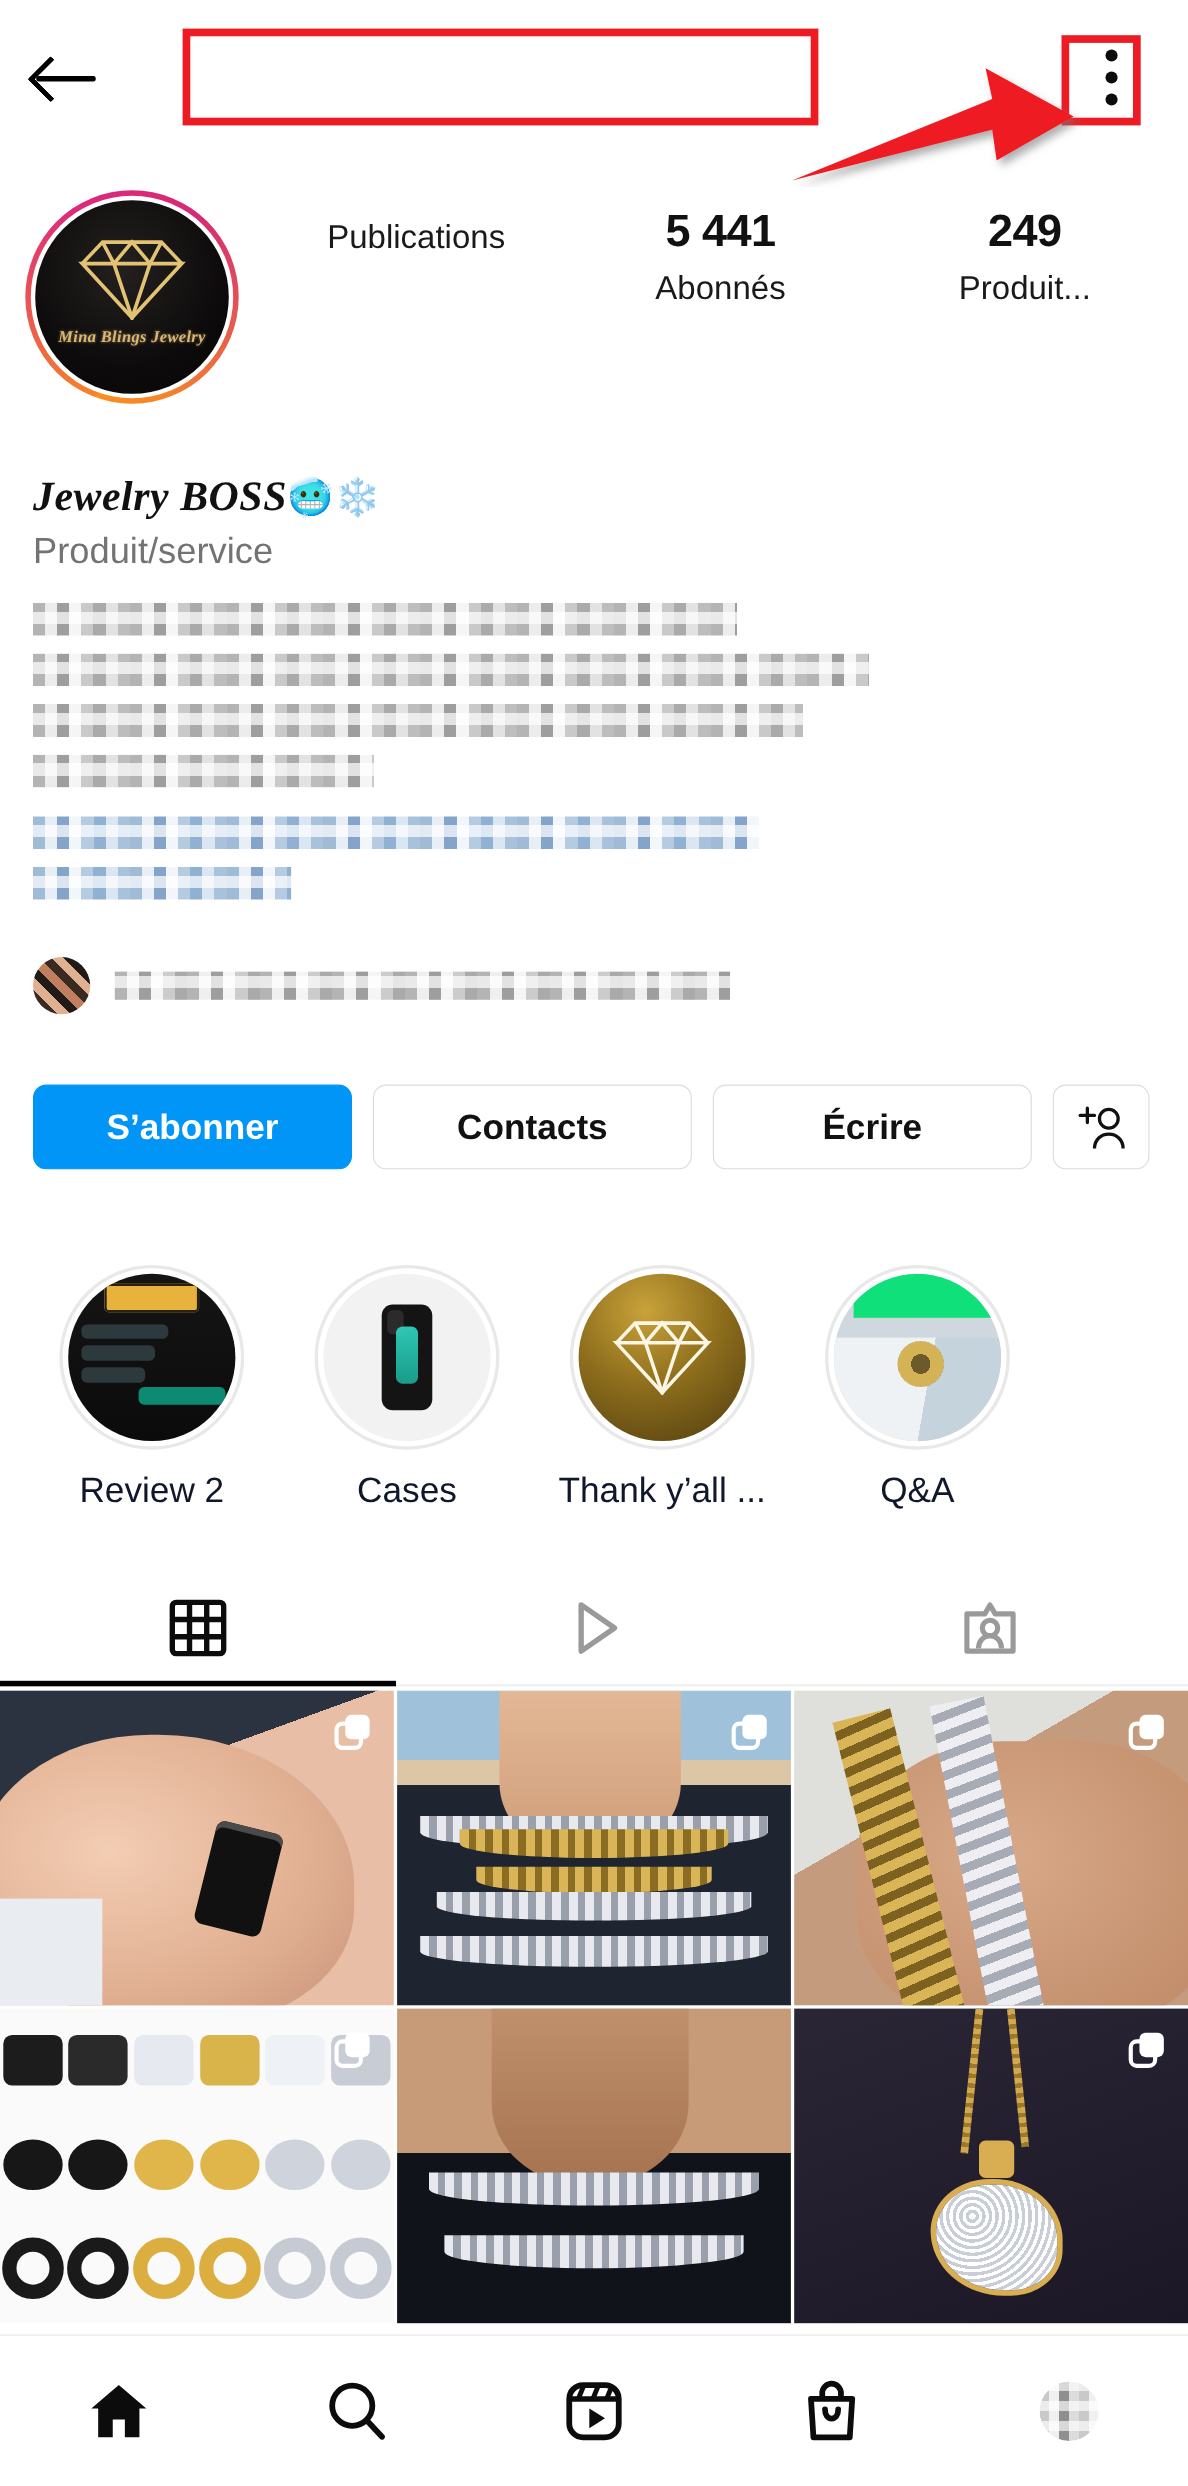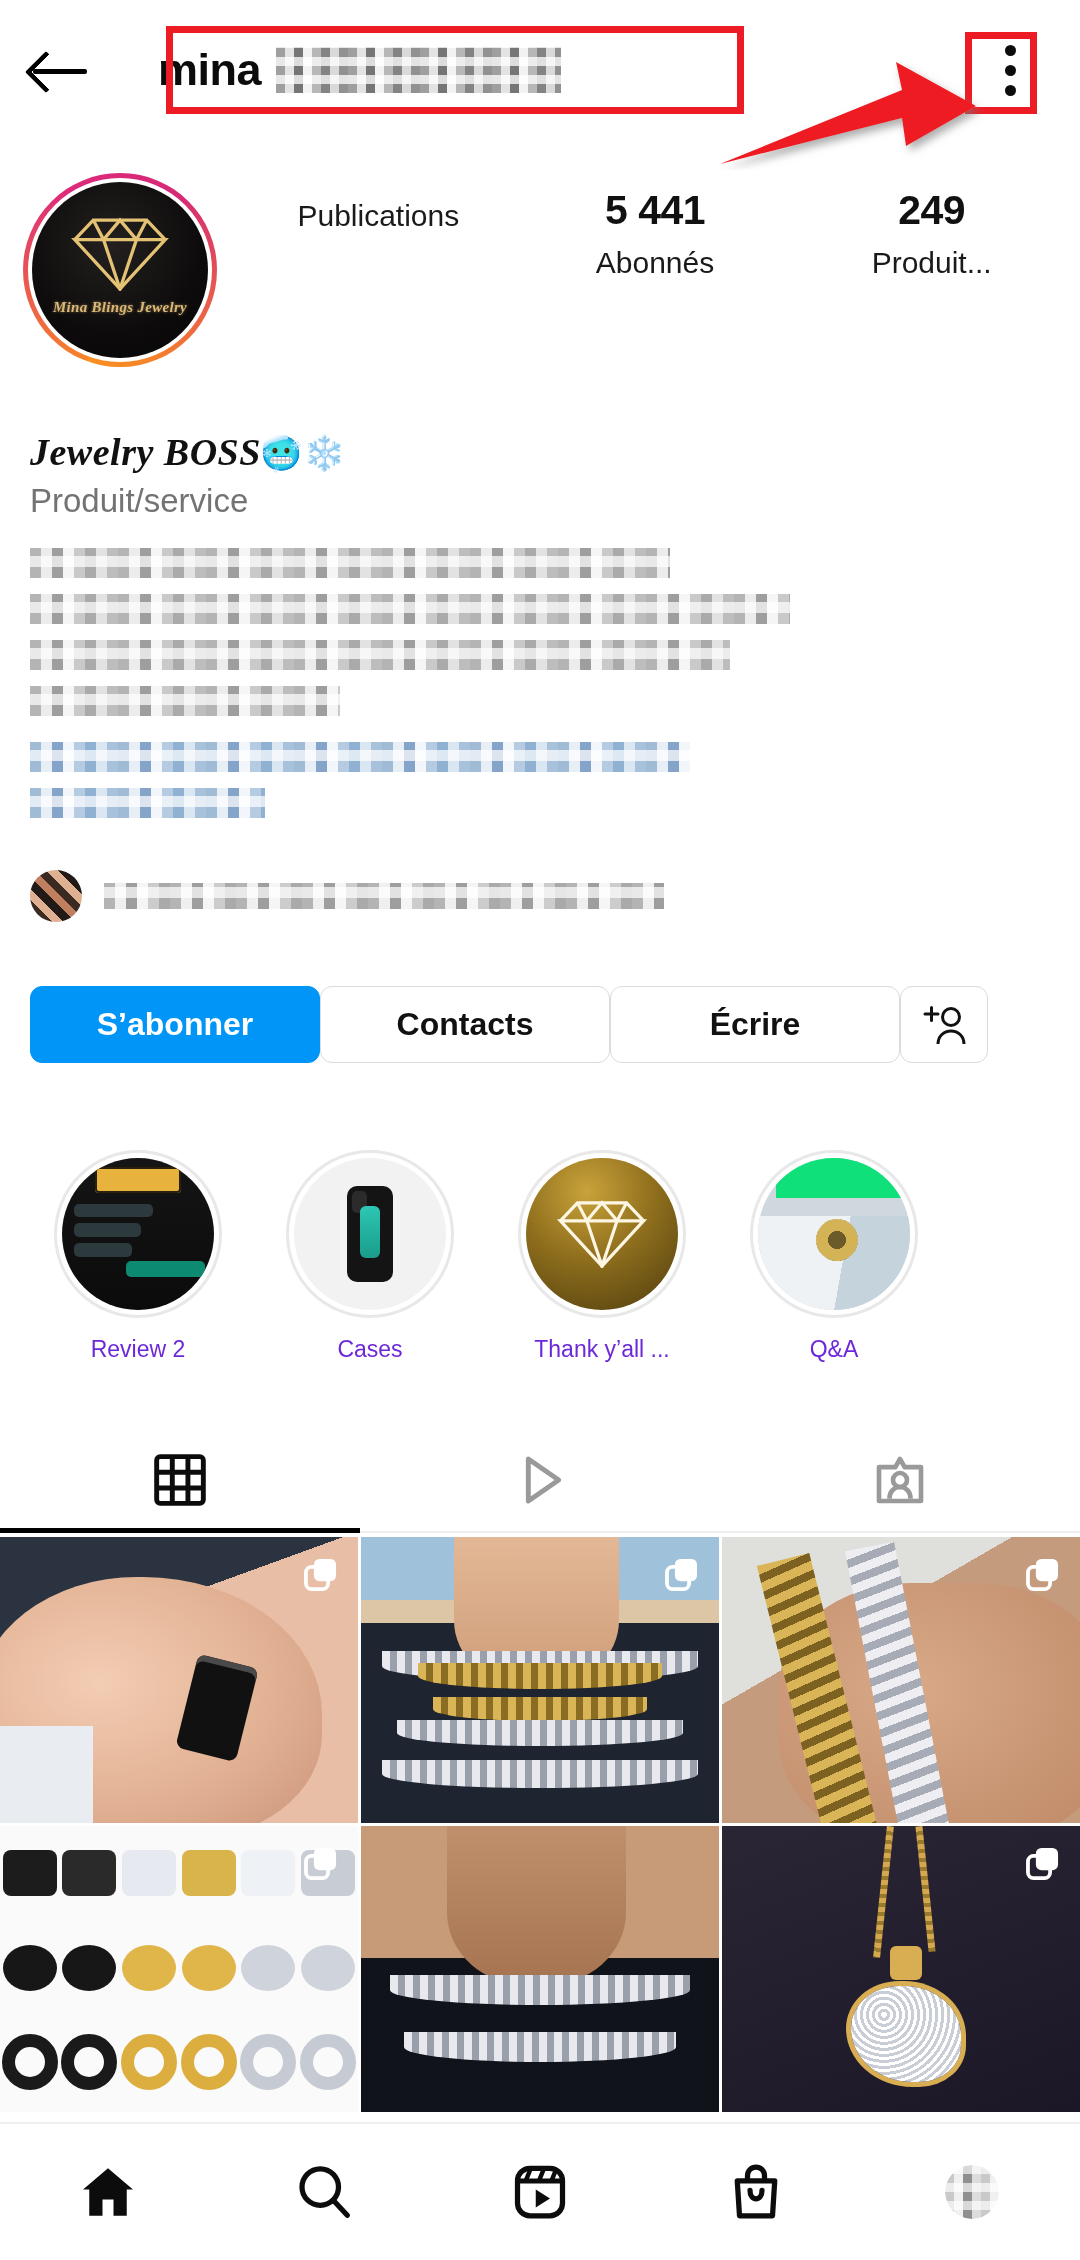--- a/index.html
+++ b/index.html
@@ -146,21 +146,21 @@
     background-image:
       repeating-linear-gradient(90deg,#a8a8a8 0,#a8a8a8 11px,#ededed 11px,#ededed 22px,#8e8e8e 22px,#8e8e8e 33px,#f4f4f4 33px,#f4f4f4 44px,#c4c4c4 44px,#c4c4c4 55px,#9c9c9c 55px,#9c9c9c 66px);
     -webkit-mask-image: repeating-linear-gradient(0deg,#000 0,#000 11px,rgba(0,0,0,.3) 11px,rgba(0,0,0,.3) 22px);
     mask-image: repeating-linear-gradient(0deg,#000 0,#000 11px,rgba(0,0,0,.3) 11px,rgba(0,0,0,.3) 22px);
     opacity:.85;
   }
 
   
   .actions {
     position: absolute; top: 986px; left: 30px; width: 1020px;
-    display: flex; align-items: center;
+    display: flex; gap: 19px; align-items: center;
   }
   .btn {
     height: 77px; border-radius: 12px; display:flex; align-items:center; justify-content:center;
     font-size: 32px; font-weight: 600; color:#111; border:1.5px solid #dbdbdb; background:#fff;
   }
   .btn.primary { background:#0095f6; color:#fff; border-color:#0095f6; width: 290px; font-weight:600;}
   .btn.secondary { width: 290px; }
   .btn.icon { width: 88px; }
   .person-add { width: 46px; height: 44px; }
 
@@ -168,21 +168,21 @@
   .highlights {
     position: absolute; top: 1150px; left: 0; width: 1080px; height: 250px;
     display: flex; gap: 0; padding-left: 22px; overflow: hidden;
   }
   .hl { width: 232px; flex: 0 0 232px; display:flex; flex-direction:column; align-items:center; }
   .hl-circle {
     width: 168px; height: 168px; border-radius:50%; border: 3px solid #e8e8e8;
     padding: 5px; background:#fff;
   }
   .hl-img { width:100%; height:100%; border-radius:50%; overflow:hidden; position:relative; }
-  .hl-label { font-size: 23px; color:#6d28d9; margin-top: 18px; white-space:nowrap;text-align:center; }
+  .hl-label { font-size: 32px; color:#0f172a; margin-top: 18px; white-space:nowrap;text-align:center; }
 
   .hl1 { background: linear-gradient(180deg,#151515,#0b0b0b); }
   .hl1::before { content:""; position:absolute; left:22%; top:6%; width:56%; height:17%;
     background:#e8b33c; border-radius:4px; box-shadow: inset 0 0 0 2px #2a2010;}
   .hl1 .chat { position:absolute; left:8%; top:30%; width:52%; height:9%; background:#2c3a3d; border-radius:5px;}
   .hl1 .chat2 { position:absolute; left:8%; top:43%; width:44%; height:9%; background:#2c3a3d; border-radius:5px;}
   .hl1 .chat3 { position:absolute; left:8%; top:56%; width:38%; height:9%; background:#2c3a3d; border-radius:5px;}
   .hl1 .chat4 { position:absolute; right:6%; top:68%; width:52%; height:10%; background:#0d8a72; border-radius:5px;}
   .hl-gold { background: radial-gradient(circle at 40% 22%, #c9a23a 0%, #8f6f1d 45%, #4f3c0e 100%); }
   .hl-gold svg { position:absolute; left:50%; top:50%; transform:translate(-50%,-50%); }
@@ -278,26 +278,20 @@
 </style>
 </head>
 <body>
 
 <div id="app">
 
   <div class="header">
     <div class="back-btn">
       <div class="back-arrow"></div>
     </div>
-    <div class="username-wrap">
-      <div class="username">
-        <span>mina</span><span style="visibility:hidden">_blings_jewelry</span>
-        <span class="blur-part"></span>
-      </div>
-    </div>
     <div class="menu-btn">
       <div class="dots">
         <span></span>
           <span></span>
           <span></span>
       </div>
     </div>
   </div>
 
   <div class="anno-box-username"></div>

